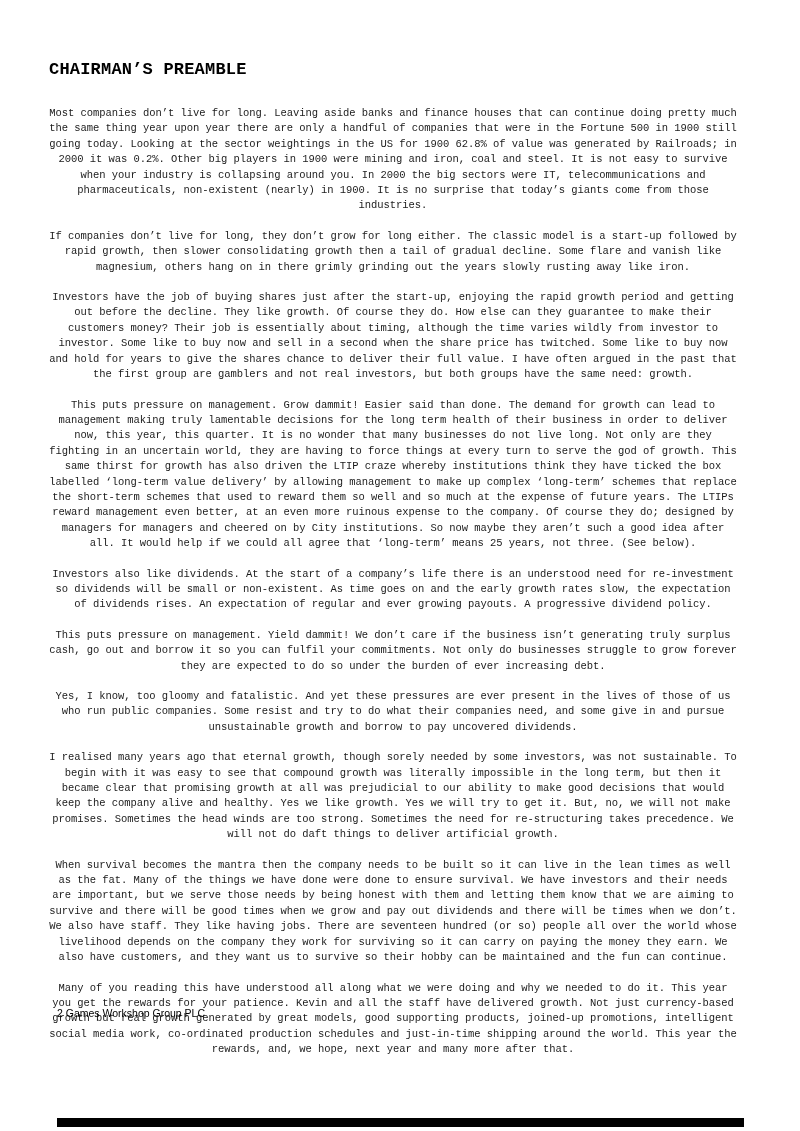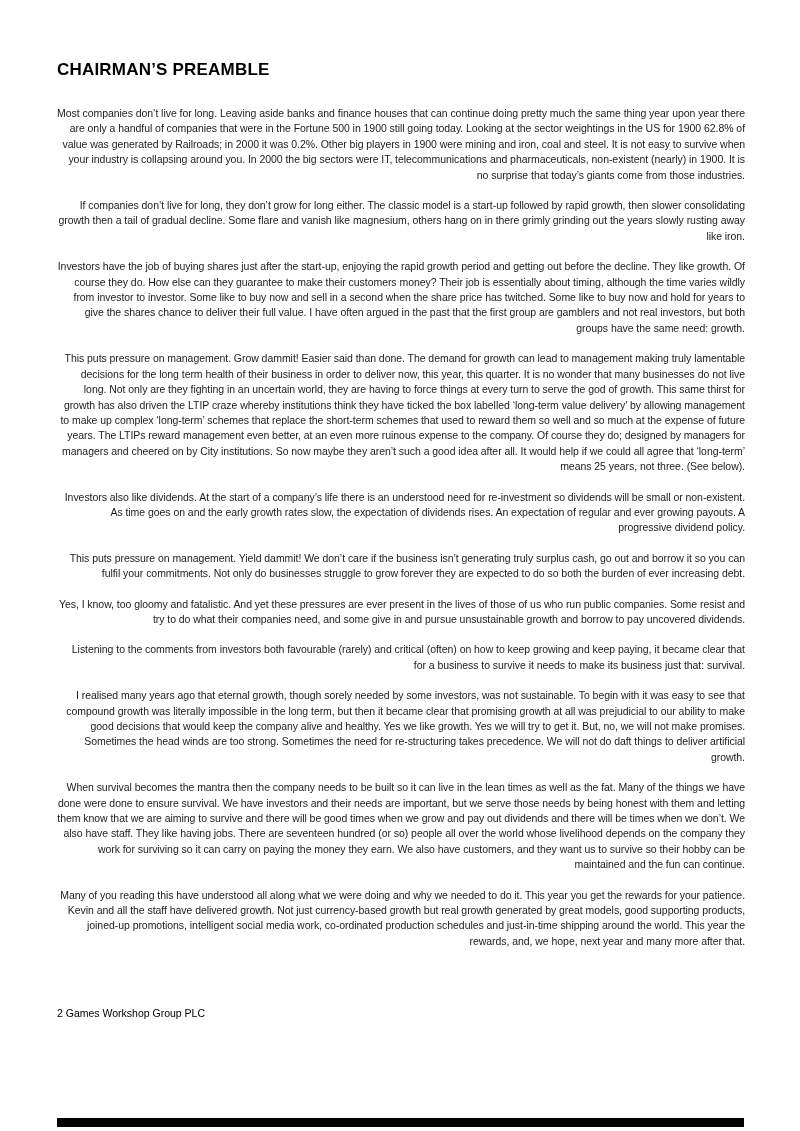--- a/index.html
+++ b/index.html
@@ -11,38 +11,39 @@
     position: relative;
     width: 800px;
     height: 1131px;
     background: #ffffff;
     overflow: hidden;
     font-family: "Liberation Sans", "DejaVu Sans", sans-serif;
     color: #1b1b1b;
   }
   .content {
     position: absolute;
-    left: 57px;
+    left: 49px;
     top: 60px;
     width: 688px;
+    font-family: Liberation Mono, monospace;
   }
   .doc-title {
     font-size: 17px;
     font-weight: bold;
     color: #000000;
     letter-spacing: 0.2px;
     margin: 0 0 26px 0;
     line-height: 20px;
   }
   .body-text p.para {
     font-size: 10.5px;
     line-height: 15.4px;
     letter-spacing: -0.05px;
     margin: 0 0 15px 0;
-    text-align: right;
+    text-align: center;
     color: #1b1b1b;
   }
   .page-footer {
     position: absolute;
     left: 57px;
     top: 1007px;
     font-size: 10.5px;
     font-weight: normal;
     color: #000000;
   }
@@ -60,23 +61,22 @@
 
 <div class="page">
   <div class="content">
     <h1 class="doc-title">CHAIRMAN’S PREAMBLE</h1>
     <div class="body-text">
         <p class="para">Most companies don’t live for long. Leaving aside banks and finance houses that can continue doing pretty much the same thing year upon year there are only a handful of companies that were in the Fortune 500 in 1900 still going today. Looking at the sector weightings in the US for 1900 62.8% of value was generated by Railroads; in 2000 it was 0.2%. Other big players in 1900 were mining and iron, coal and steel. It is not easy to survive when your industry is collapsing around you. In 2000 the big sectors were IT, telecommunications and pharmaceuticals, non-existent (nearly) in 1900. It is no surprise that today’s giants come from those industries.</p>
         <p class="para">If companies don’t live for long, they don’t grow for long either. The classic model is a start-up followed by rapid growth, then slower consolidating growth then a tail of gradual decline. Some flare and vanish like magnesium, others hang on in there grimly grinding out the years slowly rusting away like iron.</p>
         <p class="para">Investors have the job of buying shares just after the start-up, enjoying the rapid growth period and getting out before the decline. They like growth. Of course they do. How else can they guarantee to make their customers money? Their job is essentially about timing, although the time varies wildly from investor to investor. Some like to buy now and sell in a second when the share price has twitched. Some like to buy now and hold for years to give the shares chance to deliver their full value. I have often argued in the past that the first group are gamblers and not real investors, but both groups have the same need: growth.</p>
         <p class="para">This puts pressure on management. Grow dammit! Easier said than done. The demand for growth can lead to management making truly lamentable decisions for the long term health of their business in order to deliver now, this year, this quarter. It is no wonder that many businesses do not live long. Not only are they fighting in an uncertain world, they are having to force things at every turn to serve the god of growth. This same thirst for growth has also driven the LTIP craze whereby institutions think they have ticked the box labelled ‘long-term value delivery’ by allowing management to make up complex ‘long-term’ schemes that replace the short-term schemes that used to reward them so well and so much at the expense of future years. The LTIPs reward management even better, at an even more ruinous expense to the company. Of course they do; designed by managers for managers and cheered on by City institutions. So now maybe they aren’t such a good idea after all. It would help if we could all agree that ‘long-term’ means 25 years, not three. (See below).</p>
         <p class="para">Investors also like dividends. At the start of a company’s life there is an understood need for re-investment so dividends will be small or non-existent. As time goes on and the early growth rates slow, the expectation of dividends rises. An expectation of regular and ever growing payouts. A progressive dividend policy.</p>
-        <p class="para">This puts pressure on management. Yield dammit! We don’t care if the business isn’t generating truly surplus cash, go out and borrow it so you can fulfil your commitments. Not only do businesses struggle to grow forever they are expected to do so both the burden of ever increasing debt.</p>
+        <p class="para">This puts pressure on management. Yield dammit! We don’t care if the business isn’t generating truly surplus cash, go out and borrow it so you can fulfil your commitments. Not only do businesses struggle to grow forever they are expected to do so under the burden of ever increasing debt.</p>
         <p class="para">Yes, I know, too gloomy and fatalistic. And yet these pressures are ever present in the lives of those of us who run public companies. Some resist and try to do what their companies need, and some give in and pursue unsustainable growth and borrow to pay uncovered dividends.</p>
-        <p class="para">Listening to the comments from investors both favourable (rarely) and critical (often) on how to keep growing and keep paying, it became clear that for a business to survive it needs to make its business just that: survival.</p>
         <p class="para">I realised many years ago that eternal growth, though sorely needed by some investors, was not sustainable. To begin with it was easy to see that compound growth was literally impossible in the long term, but then it became clear that promising growth at all was prejudicial to our ability to make good decisions that would keep the company alive and healthy. Yes we like growth. Yes we will try to get it. But, no, we will not make promises. Sometimes the head winds are too strong. Sometimes the need for re-structuring takes precedence. We will not do daft things to deliver artificial growth.</p>
         <p class="para">When survival becomes the mantra then the company needs to be built so it can live in the lean times as well as the fat. Many of the things we have done were done to ensure survival. We have investors and their needs are important, but we serve those needs by being honest with them and letting them know that we are aiming to survive and there will be good times when we grow and pay out dividends and there will be times when we don’t. We also have staff. They like having jobs. There are seventeen hundred (or so) people all over the world whose livelihood depends on the company they work for surviving so it can carry on paying the money they earn. We also have customers, and they want us to survive so their hobby can be maintained and the fun can continue.</p>
         <p class="para">Many of you reading this have understood all along what we were doing and why we needed to do it. This year you get the rewards for your patience. Kevin and all the staff have delivered growth. Not just currency-based growth but real growth generated by great models, good supporting products, joined-up promotions, intelligent social media work, co-ordinated production schedules and just-in-time shipping around the world. This year the rewards, and, we hope, next year and many more after that.</p>
       </div>
   </div>
   <div class="page-footer">2 Games Workshop Group PLC</div>
   <div class="footer-bar"></div>
 </div>
 
 </body></html>

